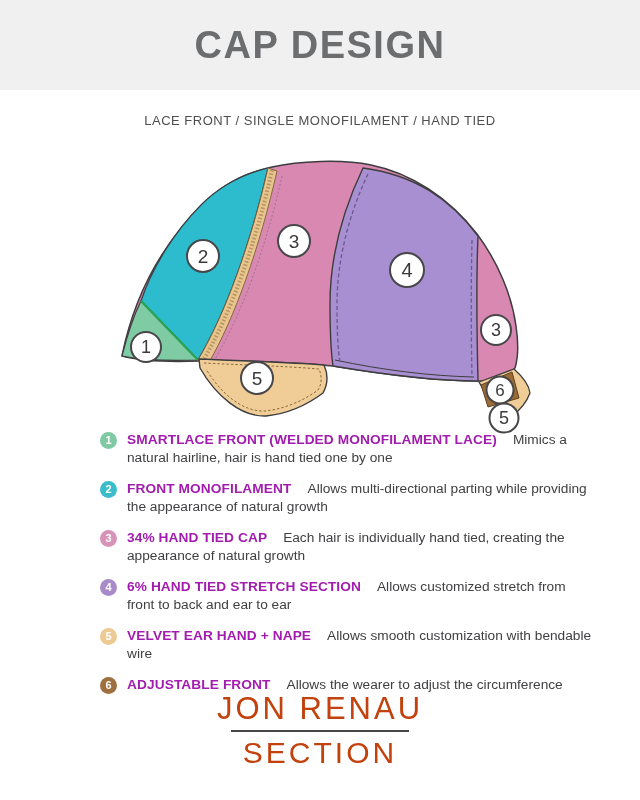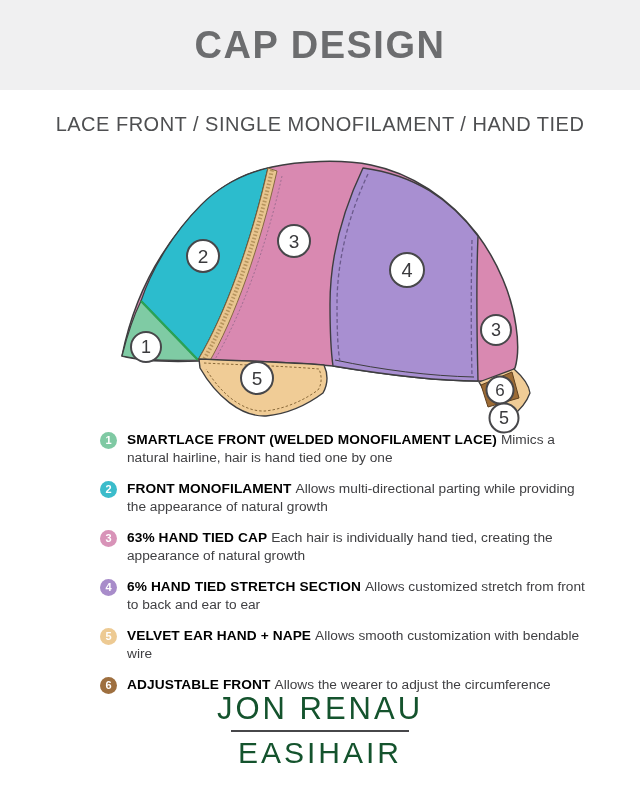--- a/index.html
+++ b/index.html
@@ -4,36 +4,36 @@
 <style>
   html,body{margin:0;padding:0;background:#ffffff;}
   body{width:640px;height:800px;font-family:"Liberation Sans",sans-serif;-webkit-font-smoothing:antialiased;}
   .page{position:relative;width:640px;height:800px;background:#ffffff;overflow:hidden;}
 
   .band{position:absolute;left:0;top:0;width:640px;height:90px;background:#f0f0f1;
         display:flex;align-items:center;justify-content:center;}
   .band h1{margin:0;font-size:38px;font-weight:700;letter-spacing:1.5px;color:#6c6d6f;}
 
   .subtitle{position:absolute;left:0;top:113px;width:640px;text-align:center;
-            font-size:20px;letter-spacing:.5px;color:#4e4f51;}
+            font-size:13px;letter-spacing:.5px;color:#4e4f51;}
 
   .diagram{position:absolute;left:100px;top:148px;width:440px;height:300px;}
   .diagram svg{display:block;}
   .callout circle{fill:#ffffff;stroke:#47474a;stroke-width:2;}
   .callout text{fill:#3a3a3d;text-anchor:middle;font-family:"Liberation Sans",sans-serif;}
 
   .legend{position:absolute;left:100px;top:431px;width:492px;margin:0;padding:0;list-style:none;}
   .legend li{display:flex;align-items:flex-start;margin:0 0 13px 0;}
   .legend .bullet{flex:0 0 17px;margin:1px 10px 0 0;}
   .legend .bullet text{fill:#ffffff;font-weight:700;font-size:11px;text-anchor:middle;
                        font-family:"Liberation Sans",sans-serif;}
   .legend p{margin:0;font-size:13.7px;line-height:18px;color:#404043;width:468px;}
-  .legend b{color:#000000;letter-spacing:.1px;margin-right:4px;}
+  .legend b{color:#a21caf;letter-spacing:.1px;margin-right:16px;}
 
-  .brand{position:absolute;left:0;top:691px;width:640px;text-align:center;color:#14532d;}
+  .brand{position:absolute;left:0;top:691px;width:640px;text-align:center;color:#c2410c;}
   .brand .top{font-size:31px;letter-spacing:3px;}
   .brand .rule{width:178px;height:2px;background:#47474a;margin:3px auto 4px auto;}
   .brand .bottom{font-size:30px;letter-spacing:3px;}
 </style>
 </head>
 <body>
 
 <div class="page">
 
   <header class="band">
@@ -127,21 +127,21 @@
         <circle cx="8.5" cy="8.5" r="8.5" fill="#3bbccb"></circle>
         <text x="8.5" y="8.5" dy="0.36em">2</text>
       </svg>
       <p><b>FRONT MONOFILAMENT</b><span>Allows multi-directional parting while providing the appearance of natural growth</span></p>
     </li>
     <li>
       <svg class="bullet" width="17" height="17">
         <circle cx="8.5" cy="8.5" r="8.5" fill="#d893b8"></circle>
         <text x="8.5" y="8.5" dy="0.36em">3</text>
       </svg>
-      <p><b>63% HAND TIED CAP</b><span>Each hair is individually hand tied, creating the appearance of natural growth</span></p>
+      <p><b>34% HAND TIED CAP</b><span>Each hair is individually hand tied, creating the appearance of natural growth</span></p>
     </li>
     <li>
       <svg class="bullet" width="17" height="17">
         <circle cx="8.5" cy="8.5" r="8.5" fill="#a88cca"></circle>
         <text x="8.5" y="8.5" dy="0.36em">4</text>
       </svg>
       <p><b>6% HAND TIED STRETCH SECTION</b><span>Allows customized stretch from front to back and ear to ear</span></p>
     </li>
     <li>
       <svg class="bullet" width="17" height="17">
@@ -155,16 +155,16 @@
         <circle cx="8.5" cy="8.5" r="8.5" fill="#9e6f3f"></circle>
         <text x="8.5" y="8.5" dy="0.36em">6</text>
       </svg>
       <p><b>ADJUSTABLE FRONT</b><span>Allows the wearer to adjust the circumference</span></p>
     </li>
   </ul>
 
   <footer class="brand">
     <div class="top">JON RENAU</div>
     <div class="rule"></div>
-    <div class="bottom">EASIHAIR</div>
+    <div class="bottom">SECTION</div>
   </footer>
 
 </div>
 
 </body></html>

